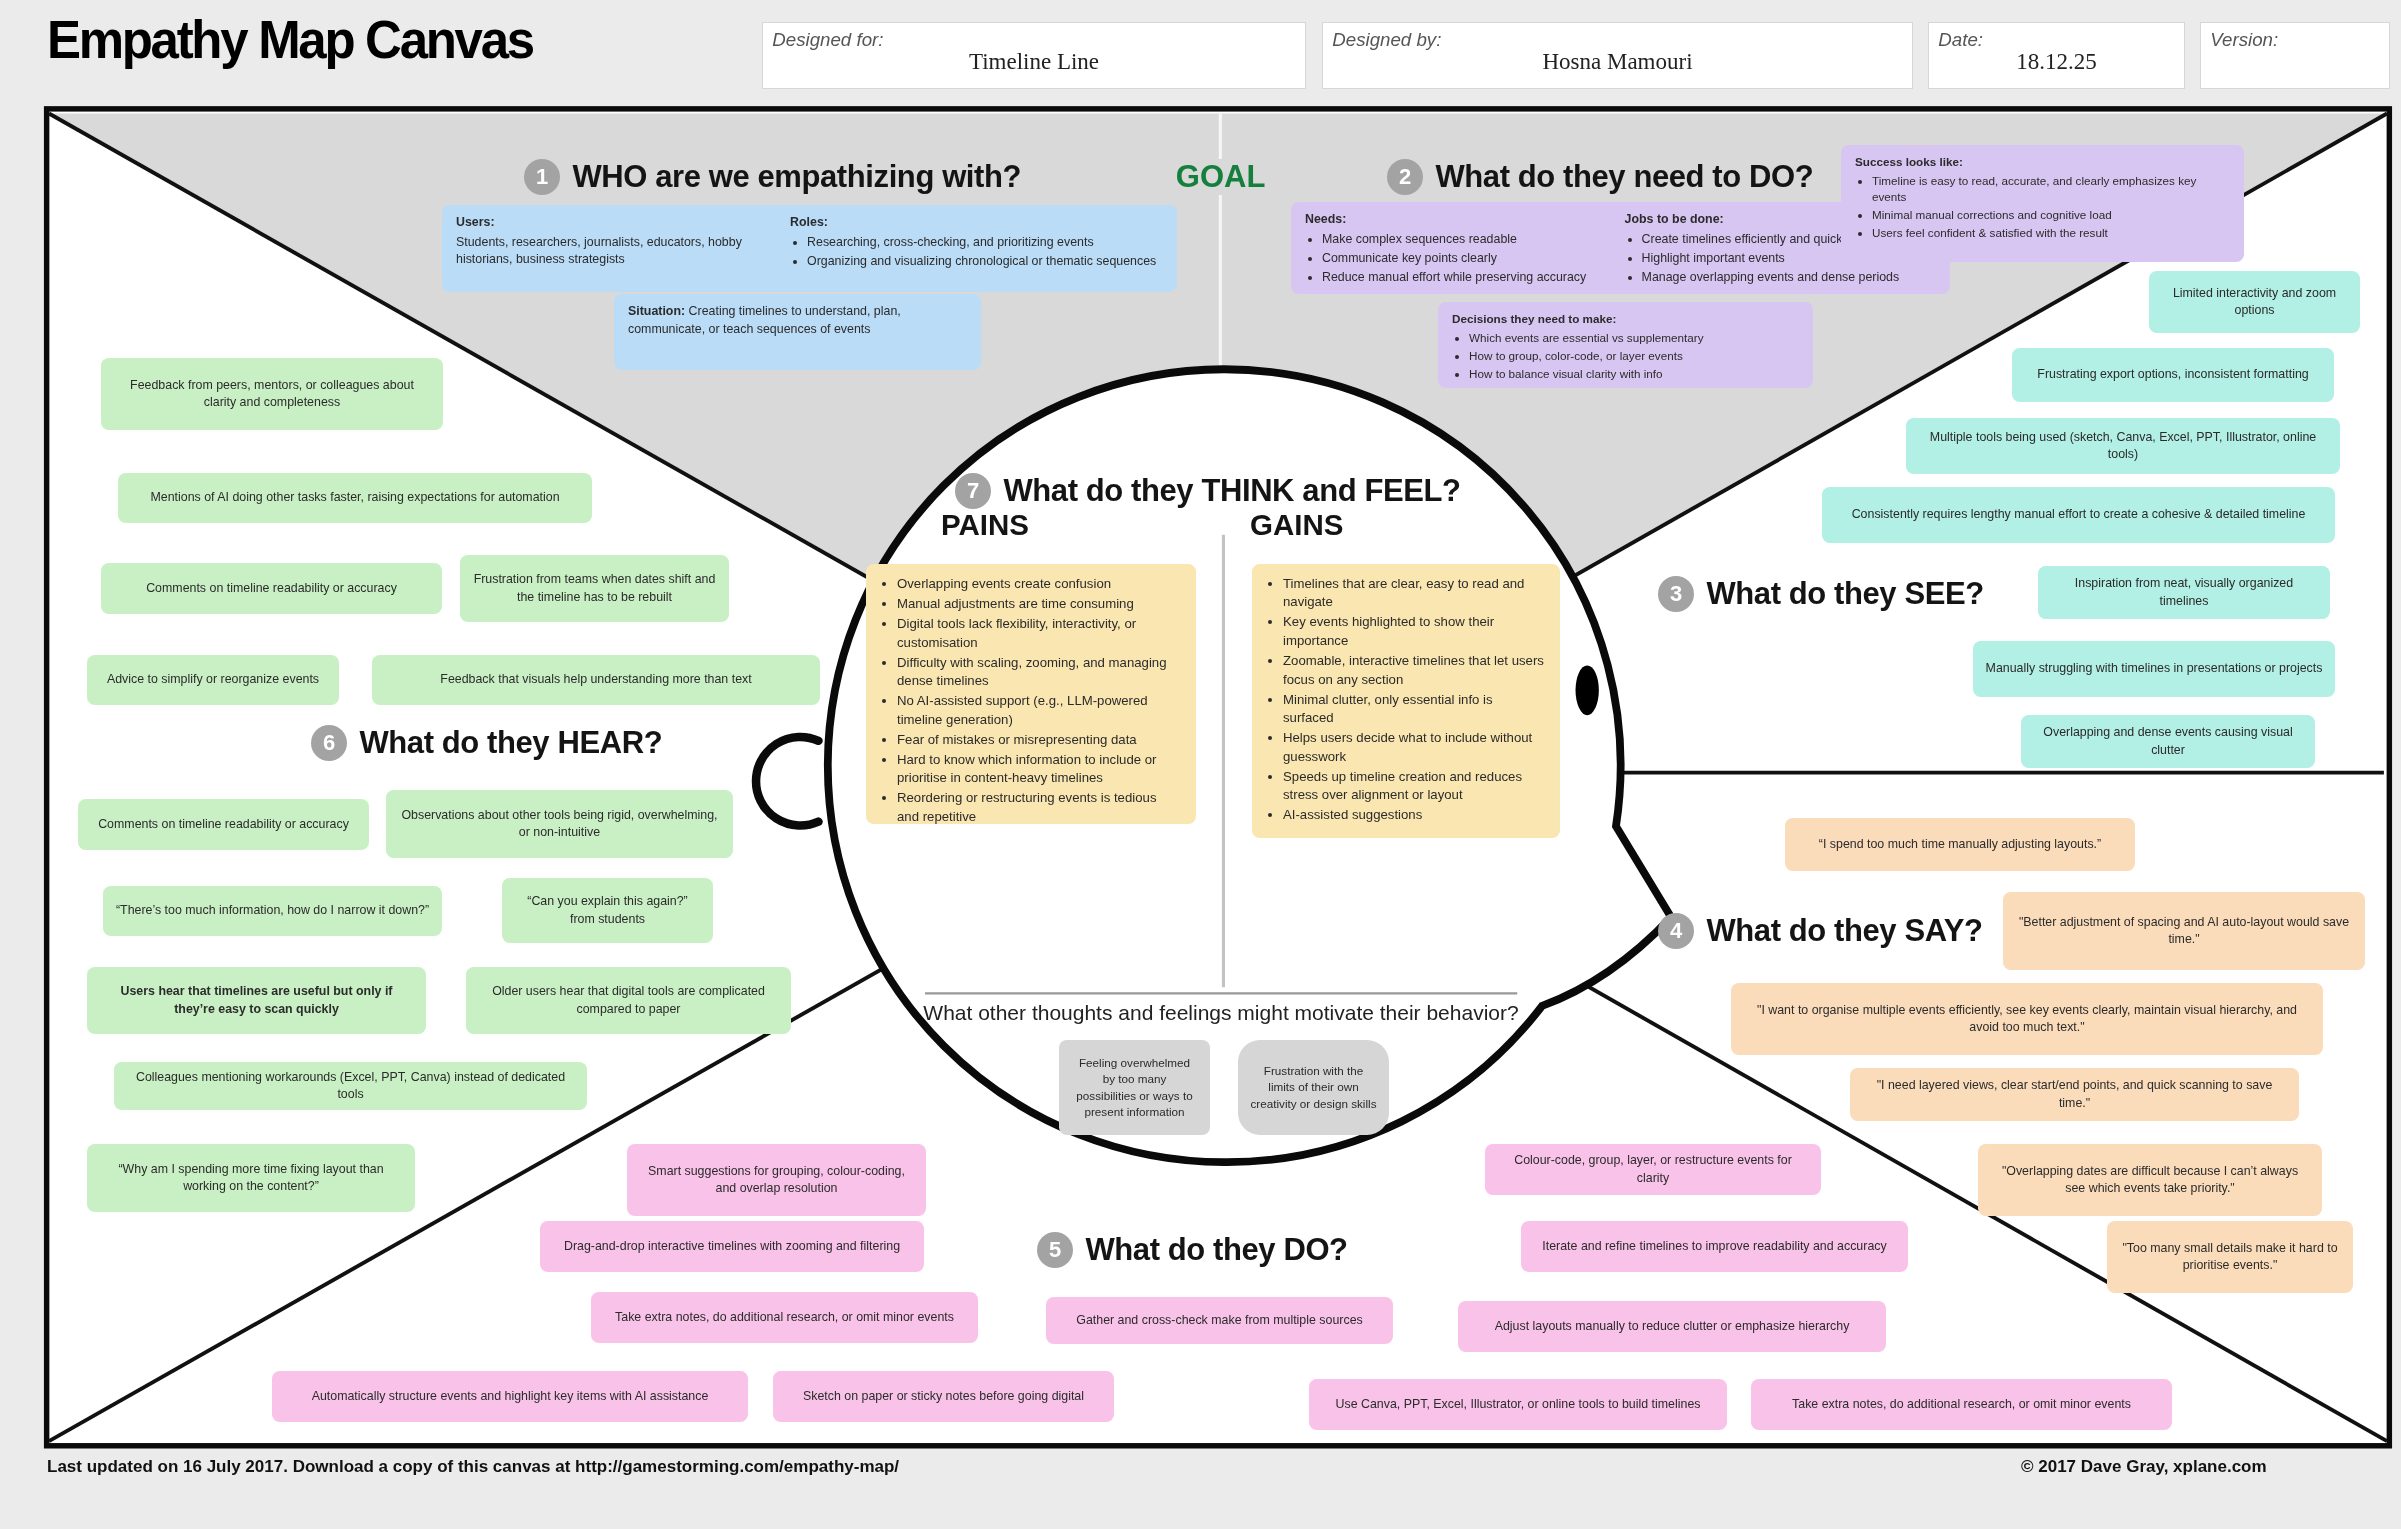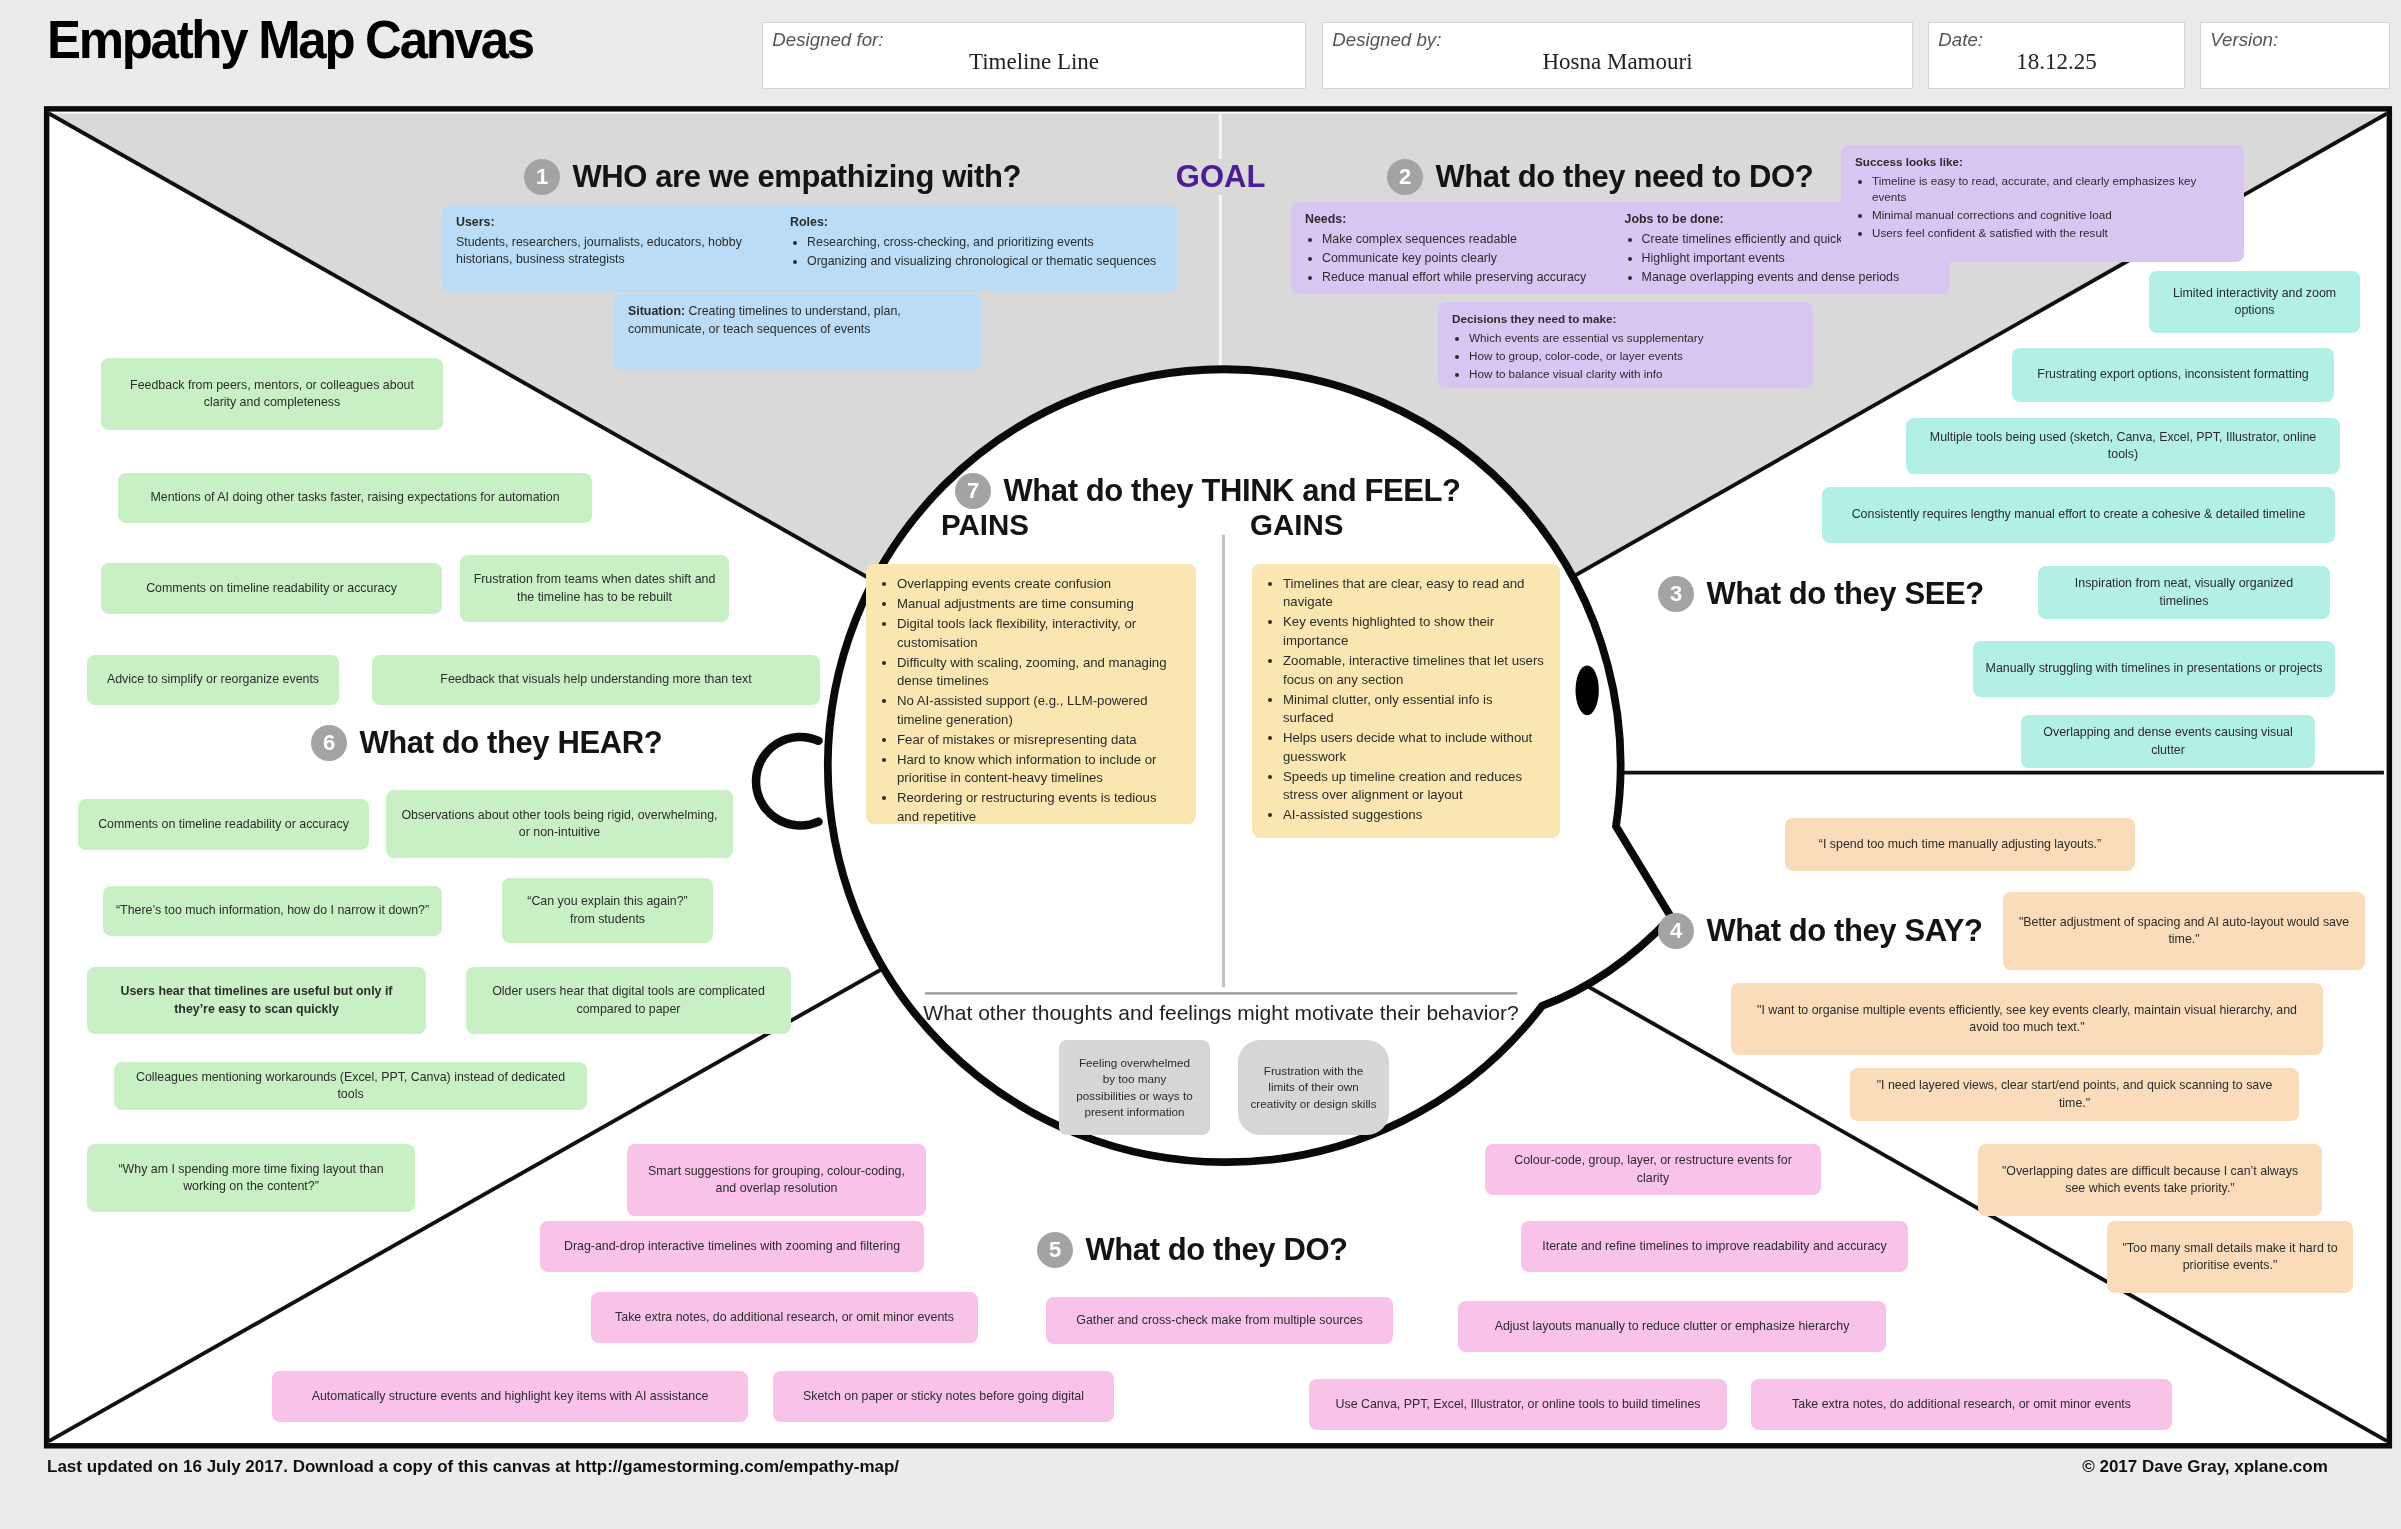--- a/index.html
+++ b/index.html
@@ -6,38 +6,38 @@
   html,body{margin:0;padding:0;background:#ebebeb;}
   .page{position:relative;width:2401px;height:1529px;background:#ebebeb;
         font-family:"Liberation Sans","DejaVu Sans",sans-serif;color:#151515;overflow:hidden;}
   .bg-svg{position:absolute;left:0;top:0;}
   .main-title{position:absolute;left:47px;top:7.8px;font-size:51px;font-weight:700;
         letter-spacing:-2.3px;transform:scaleY(1.06);transform-origin:left top;color:#000;}
   .hfield{position:absolute;background:#fff;border:0.8px solid #d6d6d6;box-sizing:border-box;}
   .hfield .hlabel{position:absolute;left:9.3px;top:6.2px;font-style:italic;font-size:18.7px;color:#555;}
   .hfield .hvalue{position:absolute;left:0;right:0;top:26.4px;text-align:center;
         font-family:"Liberation Serif","DejaVu Serif",serif;font-size:23px;color:#222;}
-  .goal{position:absolute;font-size:31px;font-weight:700;background:#d9d9d9;padding:0 7.8px;color:#4c1d95;}
+  .goal{position:absolute;font-size:31px;font-weight:700;background:#d9d9d9;padding:0 7.8px;color:#15803d;}
   .sec-header{position:absolute;display:flex;align-items:center;gap:12.4px;white-space:nowrap;}
   .badge{width:36px;height:36px;border-radius:50%;background:#a3a3a3;color:#fff;flex:0 0 36px;
         display:flex;align-items:center;justify-content:center;font-size:22px;font-weight:700;}
   .sec-title{font-size:31px;font-weight:700;letter-spacing:-0.4px;color:#141414;}
   .tf-label{position:absolute;font-size:29.5px;font-weight:700;color:#141414;}
   .question{position:absolute;text-align:center;font-size:21px;color:#222;}
   .sticky{position:absolute;border-radius:7.8px;box-sizing:border-box;color:#2b2b2b;
         font-size:12.4px;line-height:1.4;}
   .sticky.center{display:flex;align-items:center;justify-content:center;text-align:center;padding:6.2px 12.4px;}
   .sticky.left{padding:9.3px 14px;text-align:left;}
   .sticky.cols{display:flex;gap:23px;}
   .block .b-title{font-weight:700;margin-bottom:2.3px;}
   .block ul{margin:0;padding-left:17px;}
   .block li{margin:1.6px 0;}
   .block p.iline{margin:0;}
   .footer-note{position:absolute;left:47px;top:1457px;font-size:17px;font-weight:600;color:#111;}
-  .footer-copy{position:absolute;left:2021px;top:1457px;width:368px;text-align:center;
+  .footer-copy{position:absolute;left:2021px;top:1457px;width:368px;text-align:left;
         font-size:17px;font-weight:600;color:#111;}
 </style>
 </head>
 <body>
 
 <div class="page">
 
   <svg class="bg-svg" width="2401" height="1529" viewBox="0 0 3089 1967">
     <rect x="60" y="140" width="3014" height="1720" fill="#ffffff" stroke="#0a0a0a" stroke-width="7"></rect>
     <polygon points="65,146 3069,146 1570,1000" fill="#d9d9d9"></polygon>

